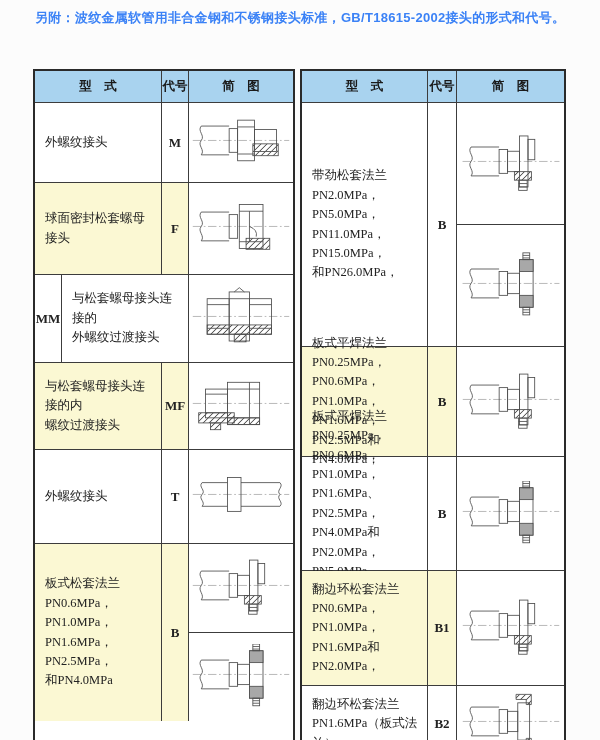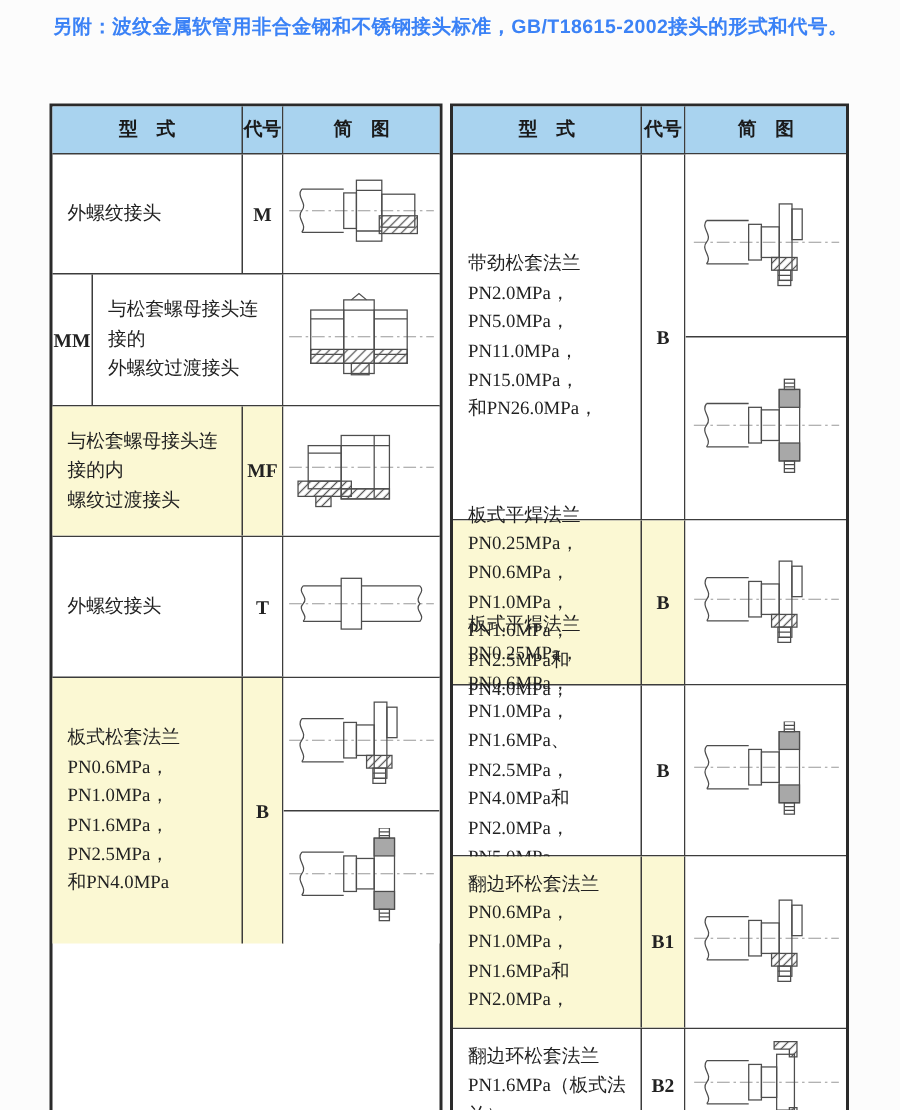--- a/index.html
+++ b/index.html
@@ -174,20 +174,29 @@
     <div class="row" style="height:80px">
       <div class="c c1 type-cell">外螺纹接头</div>
       <div class="c c2 code-cell">M</div>
       <div class="c c3">
         <svg class="dg" viewBox="0 0 120 78">
             <use href="#sym-m"></use>
           </svg>
       </div>
     </div>
 
+    <div class="row hl" style="height:92px">
+      <div class="c c1 type-cell">球面密封松套螺母接头</div>
+      <div class="c c2 code-cell">F</div>
+      <div class="c c3">
+        <svg class="dg" viewBox="0 0 120 78">
+            <use href="#sym-f"></use>
+          </svg>
+      </div>
+    </div>
 
     <div class="row" style="height:88px">
       <div class="c c2 code-cell">MM</div>
       <div class="c c1 type-cell">与松套螺母接头连接的
 外螺纹过渡接头</div>
       <div class="c c3">
         <svg class="dg" viewBox="0 0 120 78">
             <use href="#sym-mm"></use>
           </svg>
       </div>

